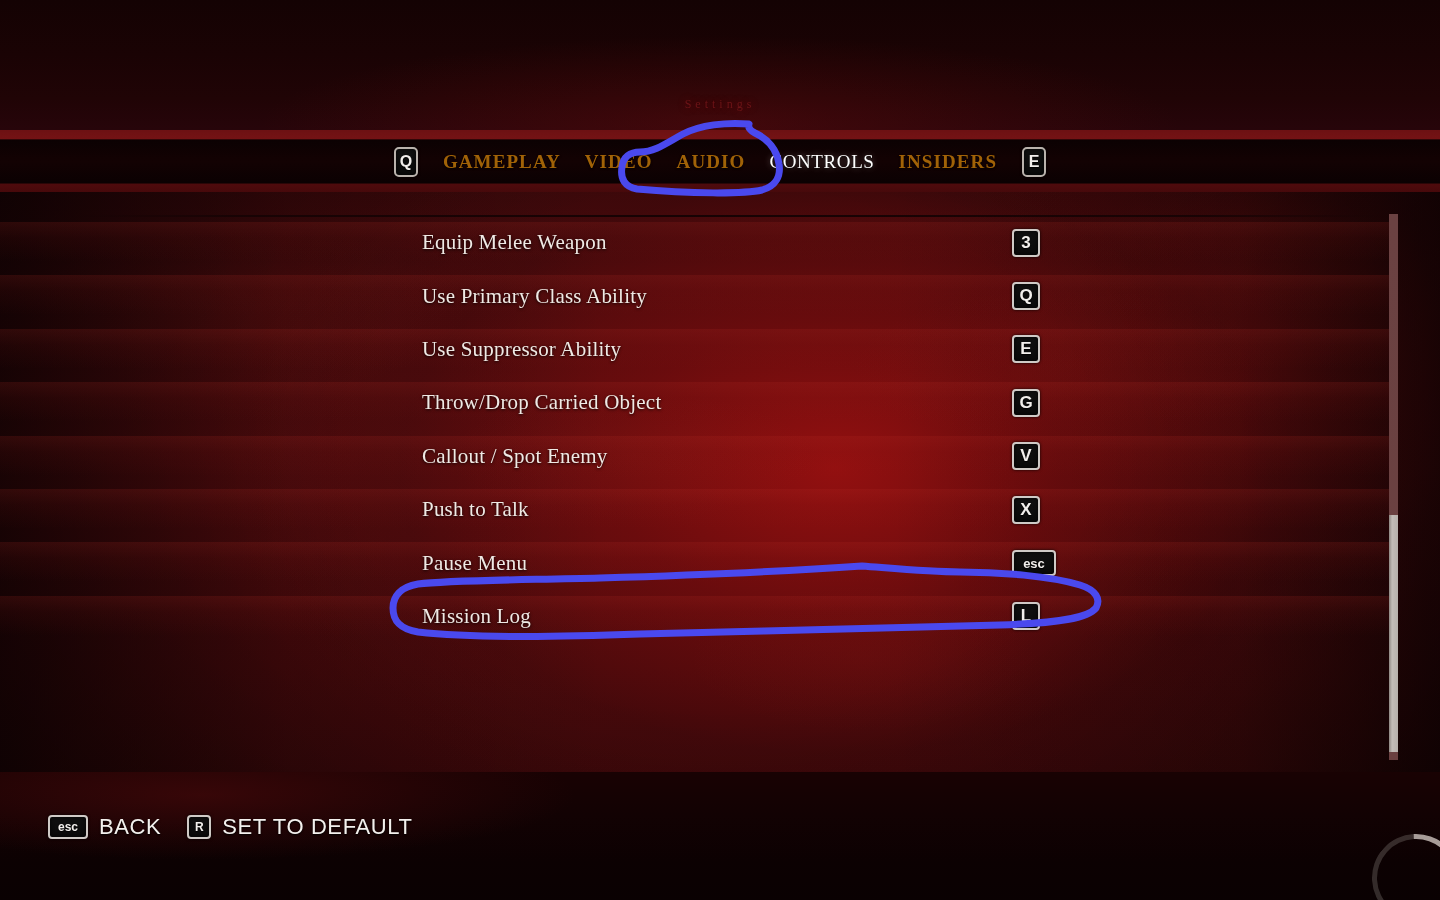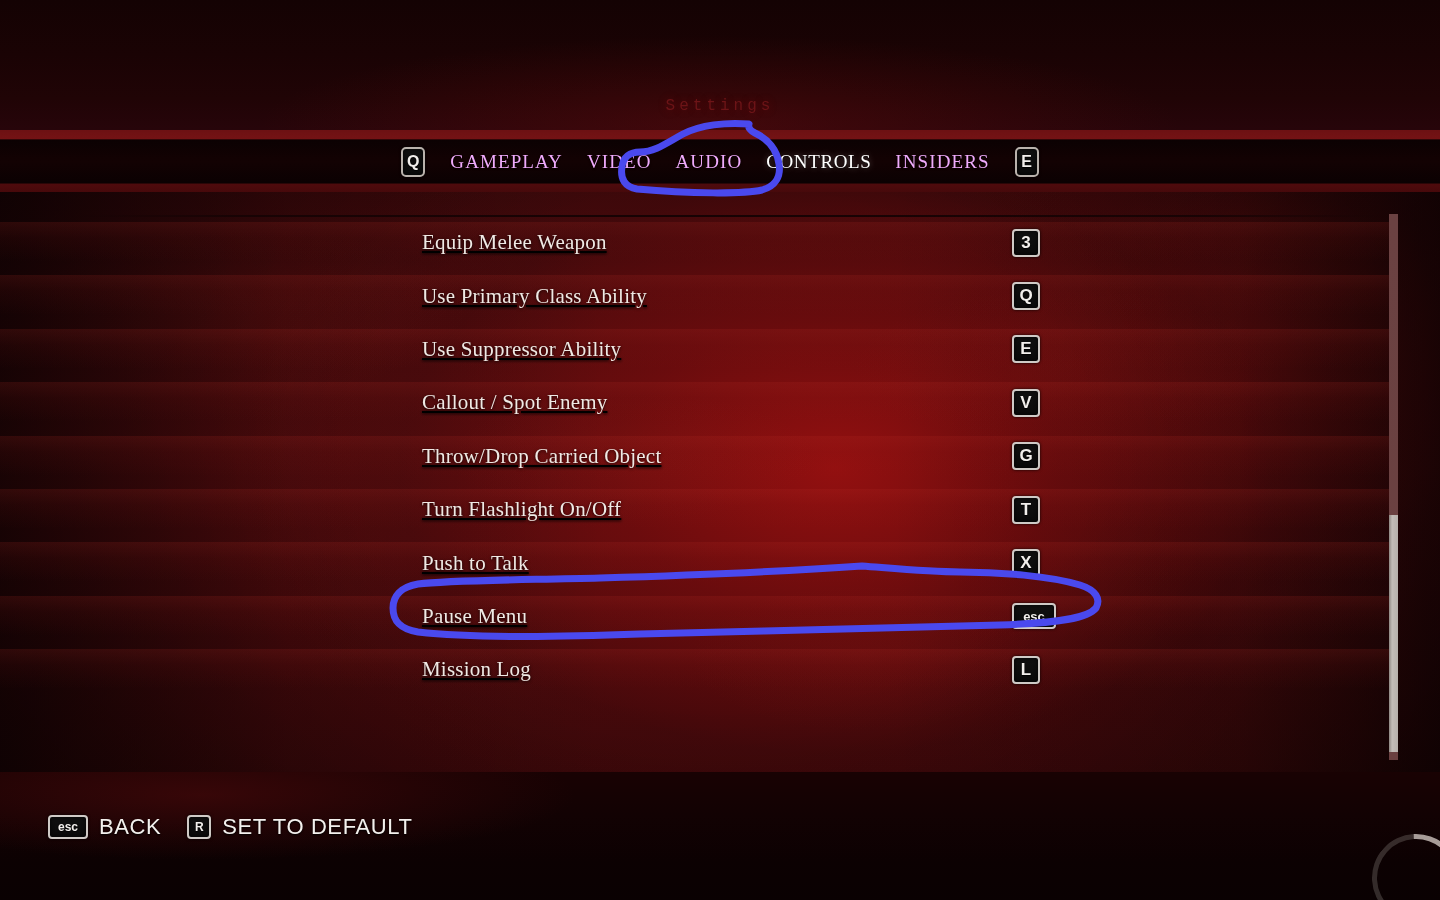--- a/index.html
+++ b/index.html
@@ -52,24 +52,24 @@
     position: absolute;
     left: 0; right: 0; top: 0; height: 130px;
     background:
       radial-gradient(ellipse 620px 120px at 50% 96%, rgba(108,12,14,0.40) 0%, rgba(0,0,0,0) 74%),
       linear-gradient(180deg, #140203 0%, #1a0304 42%, #200406 76%, #27050a 100%);
   }
   .page-title {
     position: absolute;
     left: 0; right: 0; top: 97px;
     text-align: center;
-    font-size: 16px;
+    font-size: 12px;
     letter-spacing: 4px;
     color: #6d1417;
-    font-family: Liberation Mono, monospace;
+    font-family: Liberation Serif, serif;
     text-shadow: 0 0 8px rgba(140,18,20,0.45);
   }
 
   
   .tabband-outer {
     position: absolute;
     left: 0; right: 0; top: 130px; height: 62px;
     background: linear-gradient(180deg, #6d1113 0%, #7a1416 26%, #5c0e10 62%, #47090b 100%);
   }
   .tabband-inner {
@@ -83,25 +83,26 @@
     left: 0; right: 0; top: 139px; height: 45px;
     display: flex;
     align-items: center;
     justify-content: center;
     gap: 0;
   }
   .tab-label {
     font-family: "Liberation Serif", serif;
     font-size: 19px;
     letter-spacing: 1.1px;
-    color: #f0abfc;
+    color: #a16207;
     padding: 0 12px;
     white-space: nowrap;
     cursor: pointer;
     text-shadow: 0 1px 2px rgba(0,0,0,0.9);
+    font-weight: bold;
   }
   .tab-label.active {
     color: #ffffff;
     font-weight: normal;
     letter-spacing: 0.6px;
     text-shadow: 0 0 6px rgba(255,255,255,0.35), 0 1px 2px #000;
   }
   .bumper {
     width: 26px; height: 32px;
     margin: 0 12px;
@@ -130,21 +131,20 @@
   .content-divider {
     position: absolute;
     left: 45px; right: 45px; top: 215px;
     height: 2px;
     background: linear-gradient(90deg, rgba(25,3,4,0.05) 0%, rgba(22,3,4,0.92) 14%, rgba(20,2,3,0.95) 50%, rgba(22,3,4,0.92) 86%, rgba(25,3,4,0.05) 100%);
   }
   .list-wrap {
     position: absolute;
     left: 0; right: 0; top: 216px; height: 608px;
     overflow: hidden;
-    text-decoration: underline;
   }
   .row {
     position: relative;
     height: 53.4px;
     display: flex;
     align-items: center;
     cursor: pointer;
   }
   .row .band {
     position: absolute;
@@ -306,37 +306,30 @@
     </div>
     <div class="row">
       <div class="band"></div>
       <div class="row-label">Use Suppressor Ability</div>
       <div class="row-key">
         <span class="keycap">E</span>
       </div>
     </div>
     <div class="row">
       <div class="band"></div>
+      <div class="row-label">Throw/Drop Carried Object</div>
+      <div class="row-key">
+        <span class="keycap">G</span>
+      </div>
+    </div>
+    <div class="row">
+      <div class="band"></div>
       <div class="row-label">Callout / Spot Enemy</div>
       <div class="row-key">
         <span class="keycap">V</span>
-      </div>
-    </div>
-    <div class="row">
-      <div class="band"></div>
-      <div class="row-label">Throw/Drop Carried Object</div>
-      <div class="row-key">
-        <span class="keycap">G</span>
-      </div>
-    </div>
-    <div class="row">
-      <div class="band"></div>
-      <div class="row-label">Turn Flashlight On/Off</div>
-      <div class="row-key">
-        <span class="keycap">T</span>
       </div>
     </div>
     <div class="row">
       <div class="band"></div>
       <div class="row-label">Push to Talk</div>
       <div class="row-key">
         <span class="keycap">X</span>
       </div>
     </div>
     <div class="row">

